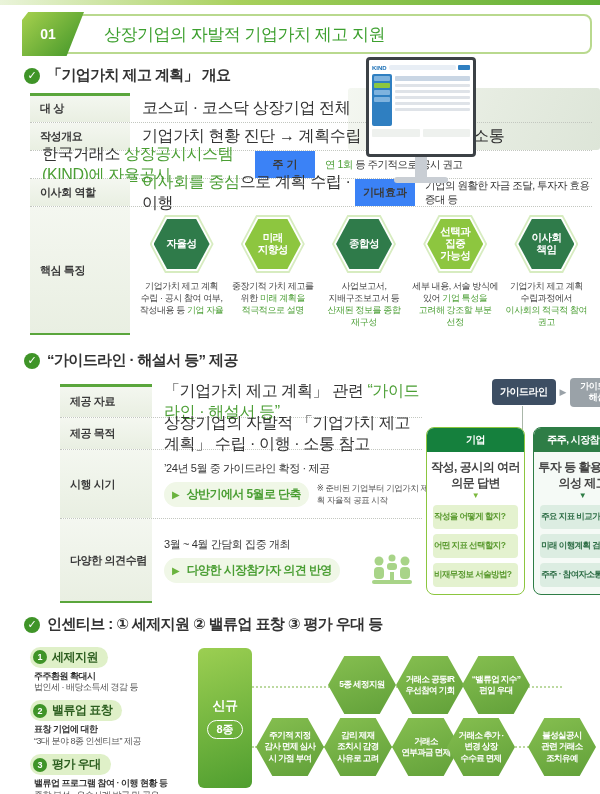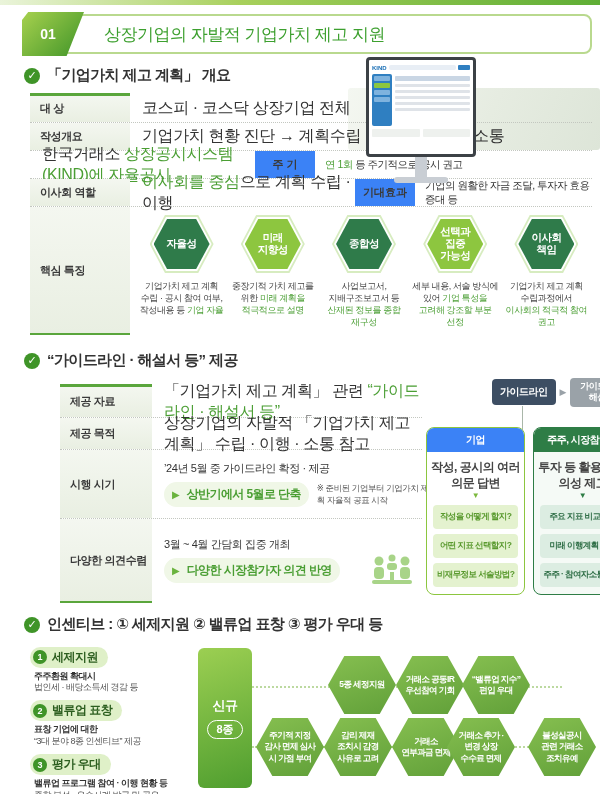--- a/index.html
+++ b/index.html
@@ -91,27 +91,27 @@
   .glar{color:#9aa2a8;font-size:9px;}
   .mnbox{background:#9aa2a8;color:#fff;font-size:9px;font-weight:bold;padding:3px 6px;border-radius:4px;
          text-align:center;width:50px;line-height:1.25;letter-spacing:-0.5px;}
   .vline{position:absolute;left:96px;top:28px;height:82px;border-left:1px solid #a9b6a9;z-index:1;}
   .harrow{position:absolute;left:89px;top:101px;color:#8a9a8a;font-size:11px;z-index:1;}
   .cols{display:flex;gap:8px;margin-top:20px;position:relative;z-index:2;}
   .col{flex:1;border-radius:8px;background:#fff;overflow:hidden;padding-bottom:7px;}
   .col1{border:1.5px solid #8cc63f;}
   .col2{border:1.5px solid #2e7d46;background:#f5faf6;}
   .chead{color:#fff;font-weight:bold;font-size:10px;text-align:center;padding:5px 0;letter-spacing:-0.5px;}
-  .col1 .chead{background:#3b82f6;}
+  .col1 .chead{background:#15803d;}
   .col2 .chead{background:#2e7d46;}
   .cintro{font-size:12px;font-weight:bold;color:#444;text-align:center;margin:7px 2px 1px;line-height:1.35;letter-spacing:-0.5px;}
   .ctri{text-align:center;font-size:8px;line-height:1;}
   .col1 .ctri{color:#7cb93e;}
   .col2 .ctri{color:#2e7d46;}
-  .citem{margin:5px 6px 0;border-radius:4px;text-align:center;font-size:8.5px;padding:6px 1px;font-weight:bold;letter-spacing:-0.6px;}
+  .citem{margin:5px 6px 0;border-radius:4px;font-size:8.5px;padding:6px 1px;font-weight:bold;letter-spacing:-0.6px;}
   .col1 .citem{background:#e4f2cf;color:#5a9a2f;}
   .col2 .citem{background:#dcede2;color:#2e6e46;}
   
   .s3body{position:relative;height:158px;margin-top:6px;}
   .s3left{position:absolute;left:30px;top:6px;width:166px;}
   .npill{display:inline-flex;align-items:center;gap:5px;background:#dff0c8;border-radius:12px;padding:2px 10px 2px 3px;}
   .ncirc{width:14px;height:14px;border-radius:50%;background:#3f9428;color:#fff;font-size:9px;font-weight:bold;
          display:flex;align-items:center;justify-content:center;}
   .ntitle{font-size:12px;font-weight:bold;color:#2c5e1f;letter-spacing:-0.5px;}
   .ndesc{margin:3px 0 6px 4px;font-size:9px;line-height:1.3;letter-spacing:-0.5px;color:#555;}

